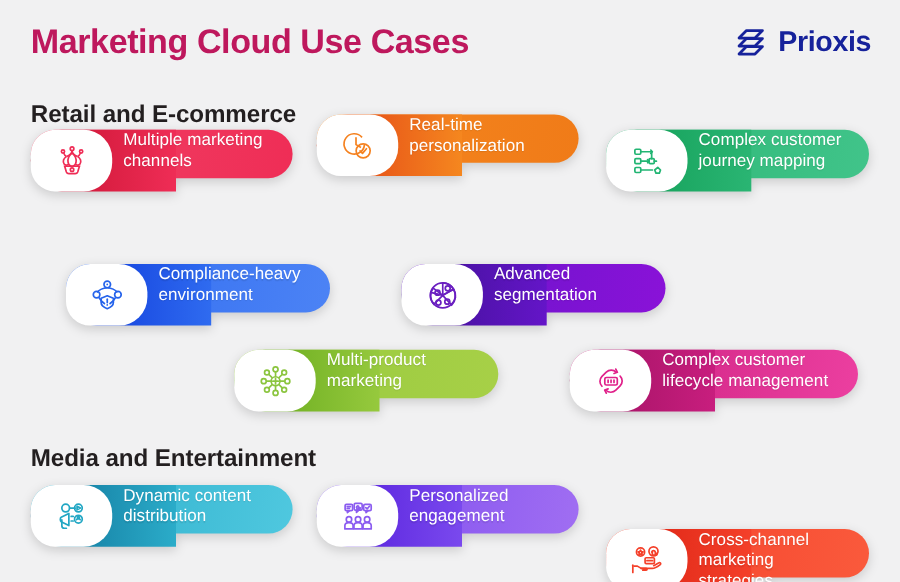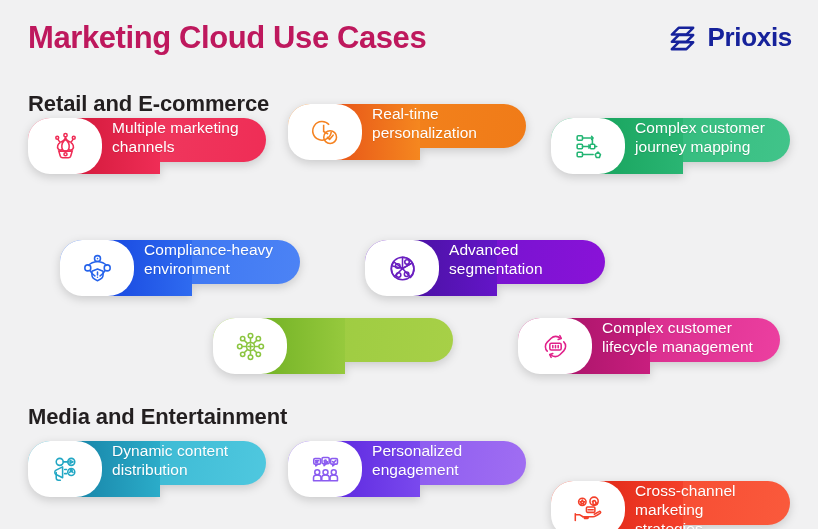--- a/index.html
+++ b/index.html
@@ -221,20 +221,24 @@
     <circle cx="5.6" cy="16" r="2.2"></circle>
     <circle cx="26.4" cy="16" r="2.2"></circle>
     <circle cx="8.4" cy="8.4" r="2.1"></circle>
     <circle cx="23.6" cy="8.4" r="2.1"></circle>
     <circle cx="8.4" cy="23.6" r="2.1"></circle>
     <circle cx="23.6" cy="23.6" r="2.1"></circle>
     <path d="M16 7.8 L16 12.1 M16 19.9 L16 24.2 M7.8 16 L12.1 16 M19.9 16 L24.2 16"></path>
     <path d="M9.9 9.9 L13.2 13.2 M18.8 13.2 L22.1 9.9 M9.9 22.1 L13.2 18.8 M18.8 18.8 L22.1 22.1"></path>
             </svg>
           </span>
+        </div>
+        <div class="label">
+          <div>Multi-product</div>
+          <div>marketing</div>
         </div>
       </div>
       <div class="card" style="left: 518px; top: 318px; width: 262px; background: linear-gradient(100deg, rgb(200, 30, 126) 0%, rgb(236, 63, 160) 100%);">
         <div class="strip" style="background: linear-gradient(90deg, rgb(156, 16, 96) 0%, rgb(200, 30, 126) 100%);"></div>
         <div class="icon-panel">
           <span>
             <svg viewBox="0 0 32 32" width="33" height="33" fill="none" stroke="#e0218a" stroke-width="1.5" style="color: rgb(224, 33, 138);">
     <path d="M8 20.5 C5.6 18.2 5.6 14.2 8 11.8 L11.8 8 C14.2 5.6 18.2 5.6 20.5 8" stroke-linecap="round"></path>
     <path d="M24 11.5 C26.4 13.8 26.4 17.8 24 20.2 L20.2 24 C17.8 26.4 13.8 26.4 11.5 24" stroke-linecap="round"></path>
     <path d="M20.2 5.4 L21.6 8.2 L18.6 9.2" stroke-linecap="round" stroke-linejoin="round"></path>

